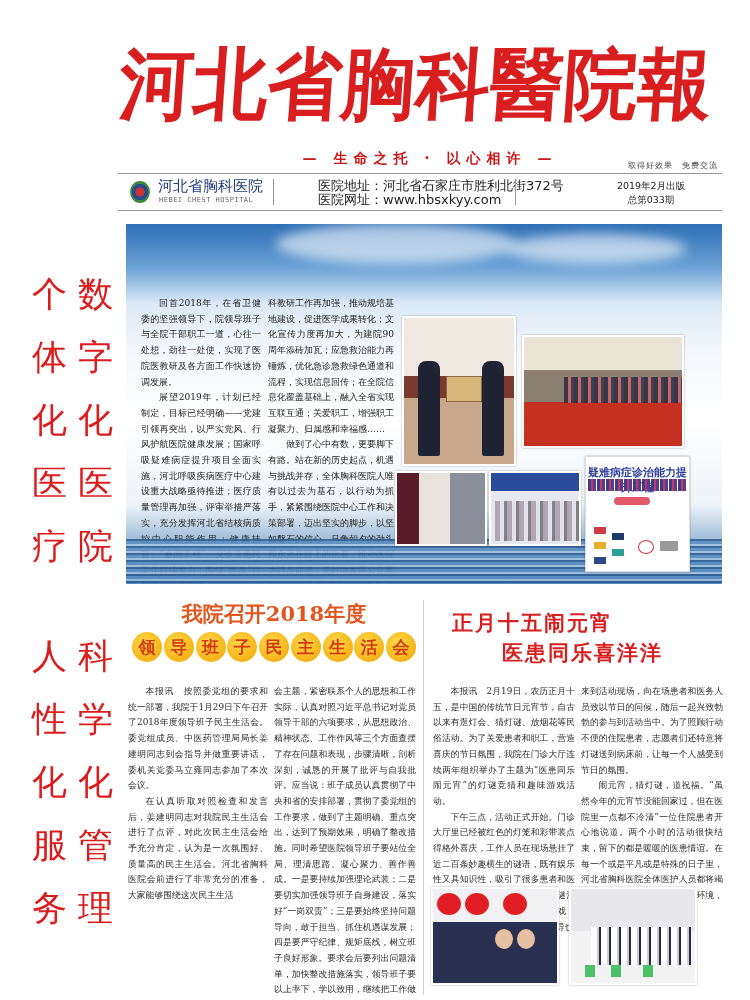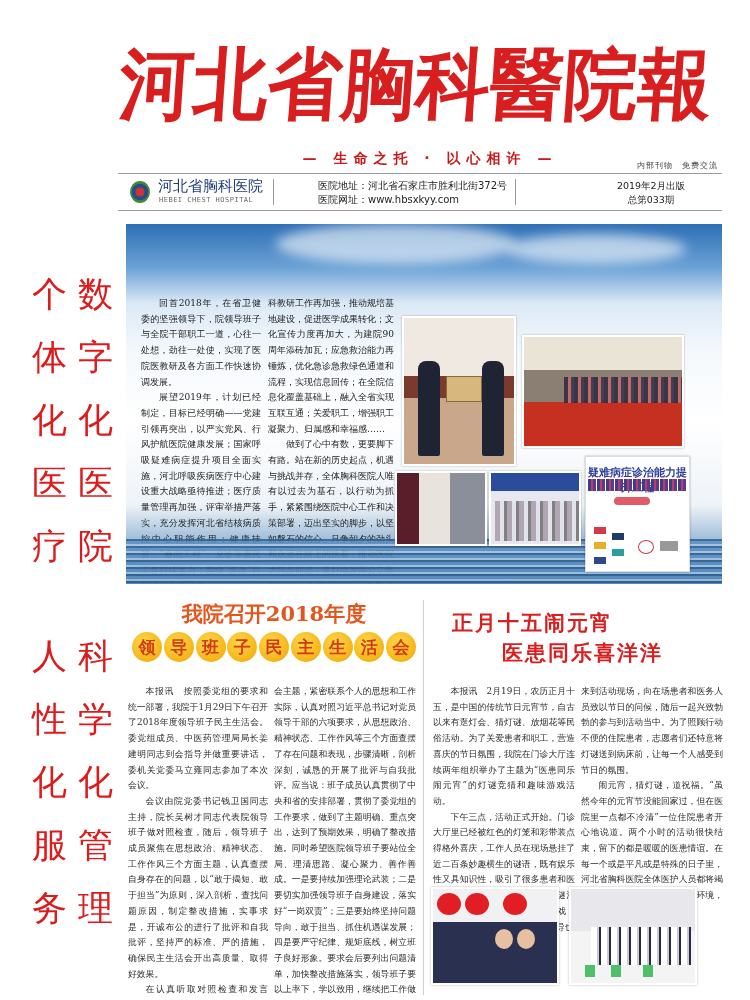--- a/index.html
+++ b/index.html
@@ -27,21 +27,21 @@
 
   
   .infobar { position: absolute; left: 118px; top: 175px; width: 604px; height: 35px; }
   .logo {
     position: absolute; left: 12px; top: 6px; width: 20px; height: 22px; border-radius: 50%;
     background: radial-gradient(circle at 50% 50%, #c33 0 30%, #2a4a8a 31% 55%, #3c8a3a 56% 100%);
   }
   .hosp-name { position: absolute; left: 40px; top: 2px; font-family: "DejaVu Sans", sans-serif; font-size: 15px; color: #1e3b7a; }
   .hosp-en { position: absolute; left: 41px; top: 21px; font-family: "DejaVu Sans Mono", monospace; font-size: 7px; color: #666; letter-spacing: 0.5px; }
   .vsep { position: absolute; top: 4px; width: 1px; height: 26px; background: #999; }
-  .addr { position: absolute; left: 200px; top: 4px; font-family: "DejaVu Sans", sans-serif; font-size: 10px; color: #222; line-height: 14px; }
+  .addr { position: absolute; left: 200px; top: 4px; font-family: "DejaVu Sans", sans-serif; font-size: 13px; color: #222; line-height: 14px; }
   .issue { position: absolute; left: 468px; top: 4px; width: 130px; text-align: center; font-family: "DejaVu Sans", sans-serif; font-size: 9.5px; color: #222; line-height: 14px; }
 
   
   .side-col { position: absolute; display: flex; flex-direction: column; color: #dc1c1c; font-family: "DejaVu Sans", sans-serif; font-size: 35px; line-height: 63px; }
 
   
   .feature {
     position: absolute; left: 126px; top: 224px; width: 596px; height: 360px; overflow: hidden;
     background:
       linear-gradient(180deg, #2e6fb5 0%, #6aa1d6 12%, #dbe9f6 22%, #f4f8fc 35%, #ffffff 55%, #eef3f8 78%, #9dbcd8 88%, #3a6b9b 100%);
@@ -128,21 +128,21 @@
   <span>河</span>
   <span>北</span>
   <span>省</span>
   <span>胸</span>
   <span>科</span>
   <span>醫</span>
   <span>院</span>
   <span>報</span>
 </div>
 <div class="slogan">— 生命之托 · 以心相许 —</div>
-<div class="internal-note">内部刊物　免费交流</div>
+<div class="internal-note">取得好效果　免费交流</div>
 <div class="rule" style="top:173px;"></div>
 
 <div class="infobar">
   <div class="logo"></div>
   <div class="hosp-name">河北省胸科医院</div>
   <div class="hosp-en">HEBEI CHEST HOSPITAL</div>
   <div class="vsep" style="left:155px;"></div>
   <div class="addr">
     <div>医院地址：河北省石家庄市胜利北街372号</div>
     <div>医院网址：www.hbsxkyy.com</div>
@@ -225,21 +225,20 @@
   <div class="bubble">班</div>
   <div class="bubble">子</div>
   <div class="bubble">民</div>
   <div class="bubble">主</div>
   <div class="bubble">生</div>
   <div class="bubble">活</div>
   <div class="bubble">会</div>
 </div>
 <div class="body-col" style="left:128px; top:684px; width:140px;">
   <p>本报讯　按照委党组的要求和统一部署，我院于1月29日下午召开了2018年度领导班子民主生活会。委党组成员、中医药管理局局长姜建明同志到会指导并做重要讲话，委机关党委马立雍同志参加了本次会议。</p>
-  <p>会议由院党委书记钱卫国同志主持，院长吴树才同志代表院领导班子做对照检查，随后，领导班子成员聚焦在思想政治、精神状态、工作作风三个方面主题，认真查摆自身存在的问题，以“敢于揭短、敢于担当”为原则，深入剖析，查找问题原因，制定整改措施，实事求是，开诚布公的进行了批评和自我批评，坚持严的标准、严的措施，确保民主生活会开出高质量、取得好效果。</p>
   <p>在认真听取对照检查和发言后，姜建明同志对我院民主生活会进行了点评，对此次民主生活会给予充分肯定，认为是一次氛围好、质量高的民主生活会。河北省胸科医院会前进行了非常充分的准备，大家能够围绕这次民主生活</p>
 </div>
 <div class="body-col" style="left:274px; top:684px; width:142px;">
   <p style="text-indent:0;">会主题，紧密联系个人的思想和工作实际，认真对照习近平总书记对党员领导干部的六项要求，从思想政治、精神状态、工作作风等三个方面查摆了存在问题和表现，步骤清晰，剖析深刻，诚恳的开展了批评与自我批评。应当说：班子成员认真贯彻了中央和省的安排部署，贯彻了委党组的工作要求，做到了主题明确、重点突出，达到了预期效果，明确了整改措施。同时希望医院领导班子要站位全局、理清思路、凝心聚力、善作善成。一是要持续加强理论武装；二是要切实加强领导班子自身建设，落实好“一岗双责”；三是要始终坚持问题导向，敢于担当、抓住机遇谋发展；四是要严守纪律、规矩底线，树立班子良好形象。要求会后要列出问题清单，加快整改措施落实，领导班子要以上率下，学以致用，继续把工作做细、做实，在抓好医院管理工作的基础上，大力发扬敢于担当的精神，以更加扎实的作风为我省医疗卫生健康事业再创佳绩。</p>
 
 </div>
 
 <div class="vrule" style="left:423px; top:600px; height:395px;"></div>
 
 <div class="article-right-title">

